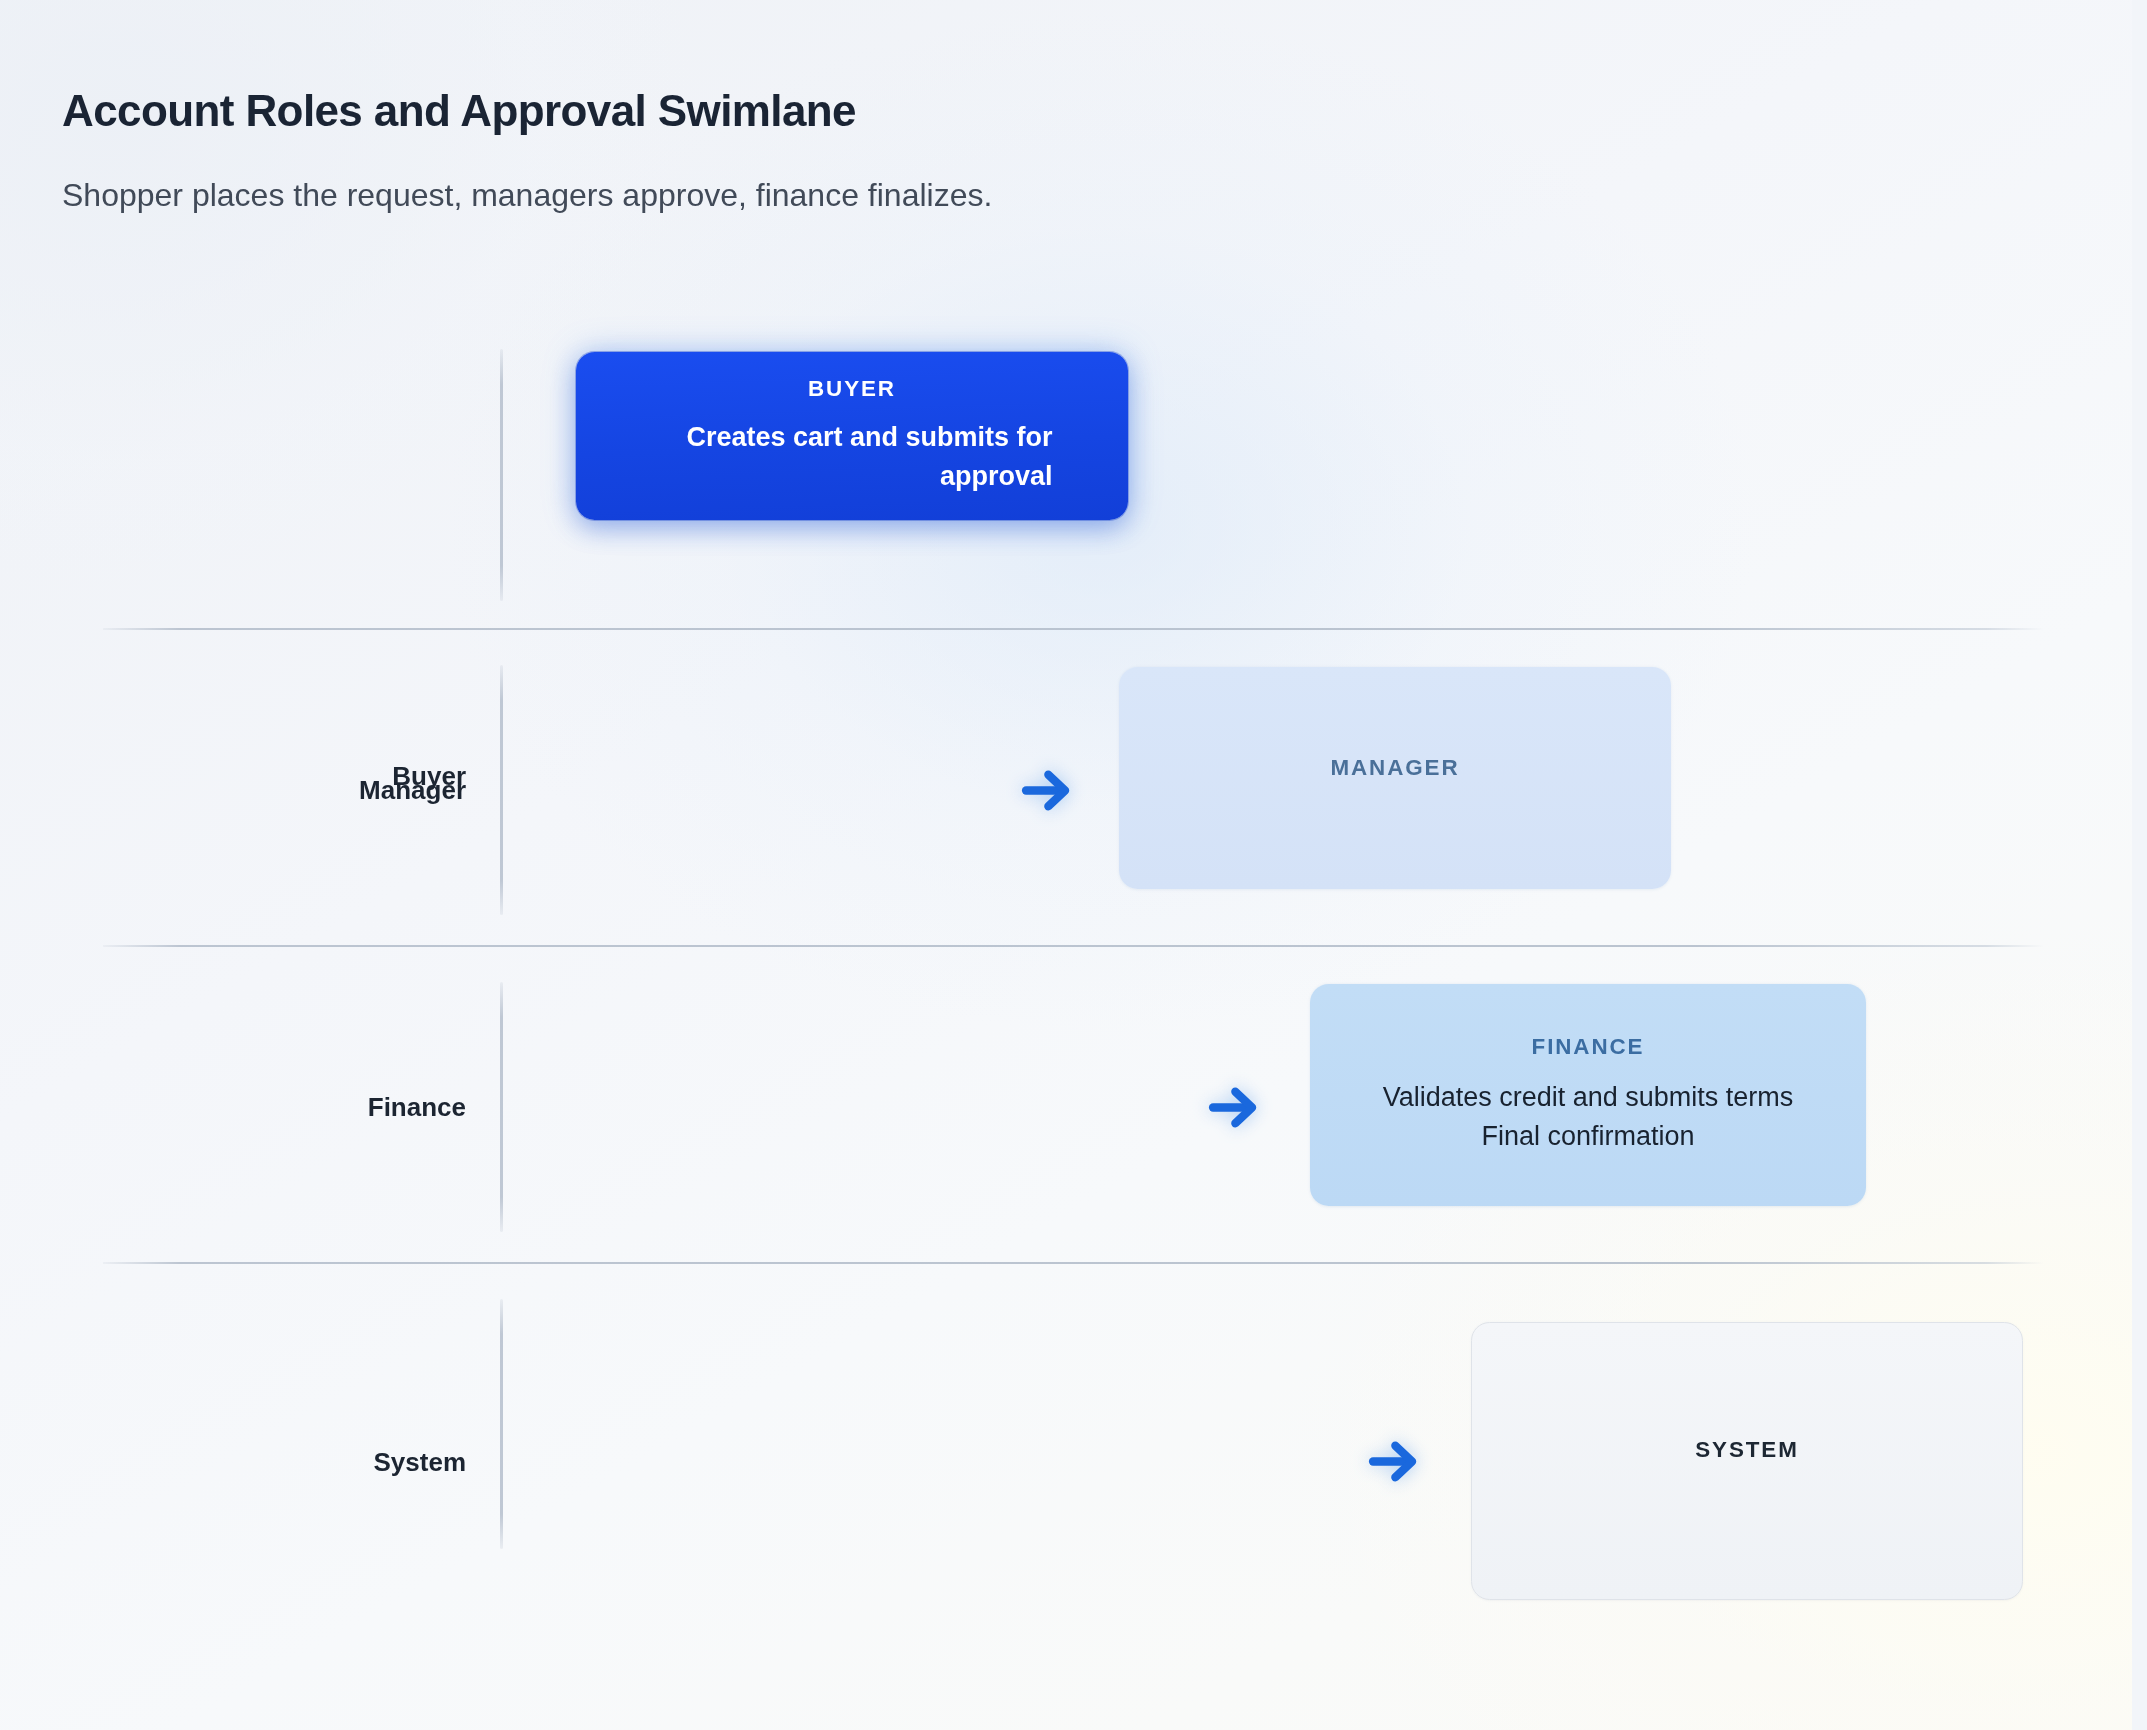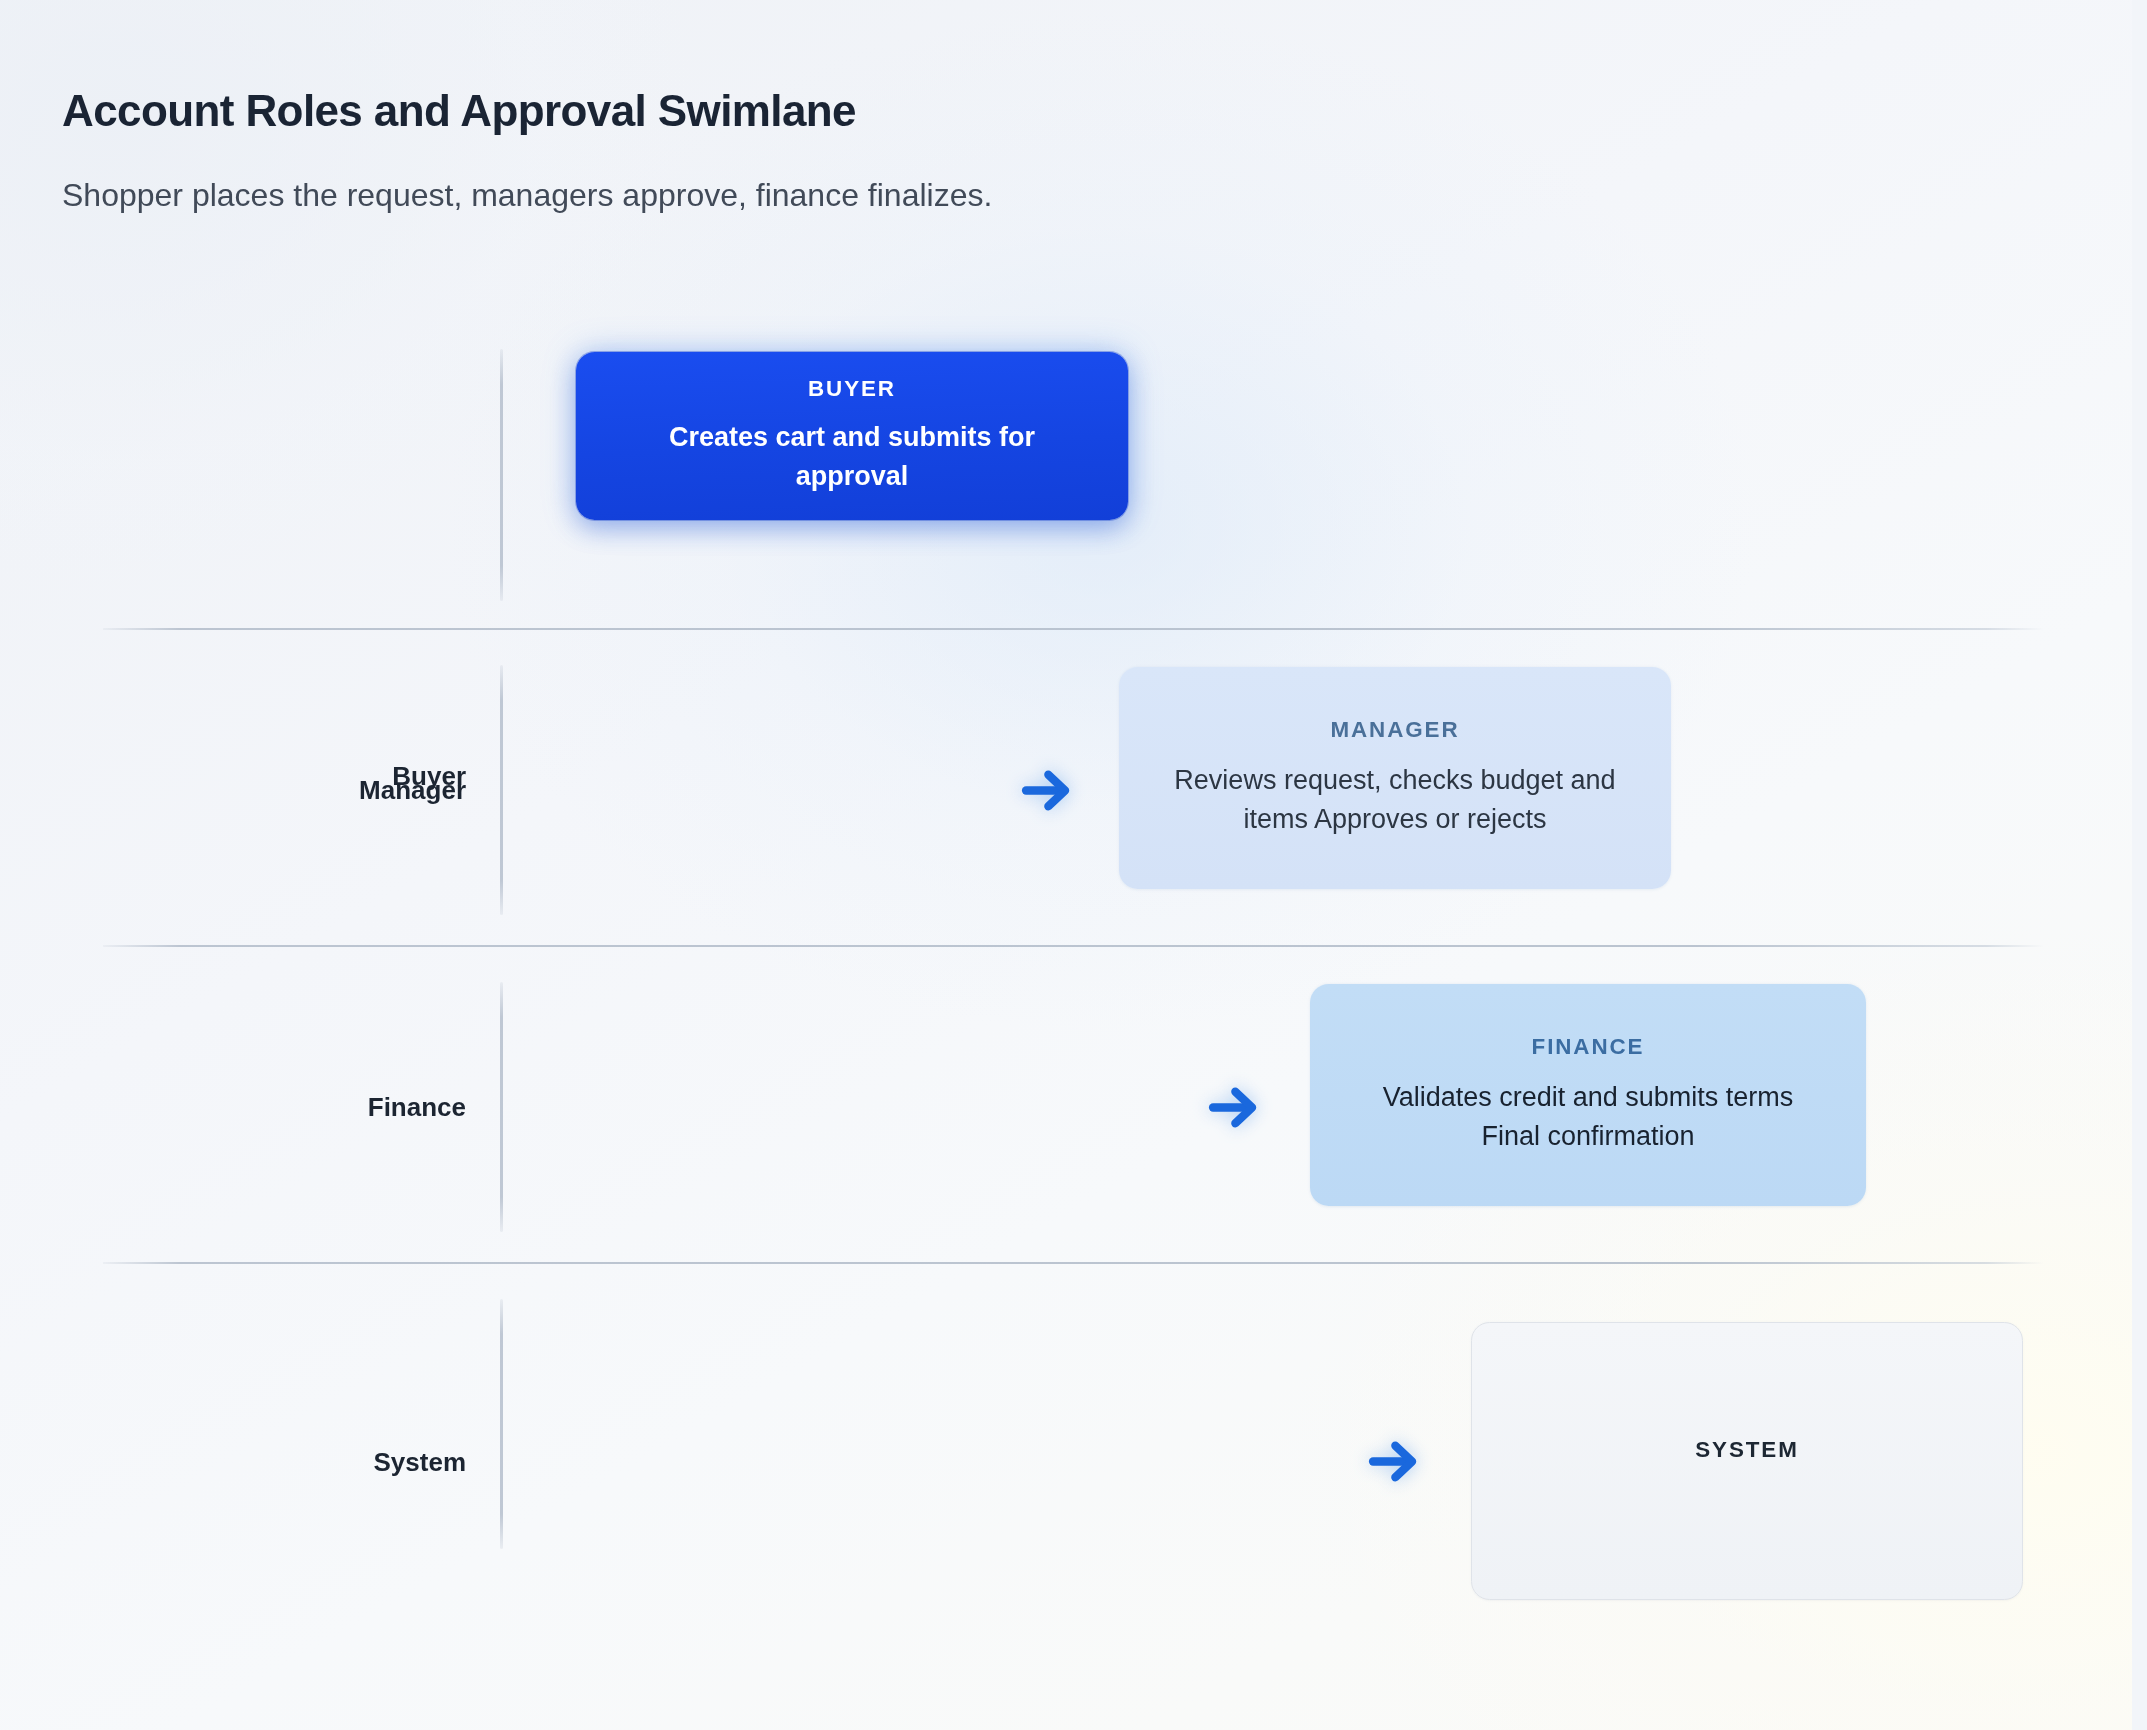--- a/index.html
+++ b/index.html
@@ -160,41 +160,40 @@
   <div id="page-title">Account Roles and Approval Swimlane</div>
   <div id="page-subtitle">Shopper places the request, managers approve, finance finalizes.</div>
 
   <div id="lanes">
 
     <div class="lane" style="height:315px;">
       <div class="lane-tick" style="top:34px;height:252px;"></div>
       <div class="lane-label" style="top:461px; transform:translateY(-50%); position:absolute;">Buyer</div>
       <div class="node variant-primary" style="left:576px; top:37px; width:552px; height:168px; padding:17px 37px;">
         <div class="node-role" style="margin-bottom:17px;">BUYER</div>
-        <div class="node-desc" style="max-width:401px;">Creates cart and submits for approval</div>
+        <div class="node-desc" style="max-width:401px;text-align:right;">Creates cart and submits for approval</div>
       </div>
       <div class="lane-divider" style="top:313px;"></div>
     </div>
 
     <div class="lane" style="height:317px;">
       <div class="lane-tick" style="top:35px;height:250px;"></div>
       <div class="lane-label" style="top:160px; transform:translateY(-50%); position:absolute;">Manager</div>
 
       <div class="lane-arrow" style="left:1014px; top:128px;">
         <svg viewBox="0 0 70 70" xmlns="http://www.w3.org/2000/svg" aria-hidden="true">
           <g fill="none" stroke="#1a68dd" stroke-width="9" stroke-linecap="round" stroke-linejoin="round">
             <line x1="13" y1="35" x2="52" y2="35"></line>
             <polyline points="37,18 55,35 37,52"></polyline>
           </g>
         </svg>
       </div>
 
       <div class="node variant-soft" style="left:1119px; top:37px; width:552px; height:222px; padding:18.6px 41px;">
         <div class="node-role" style="margin-bottom:18.6px;">MANAGER</div>
-        <div class="node-desc" style="max-width:466px;">Reviews request, checks budget and items Approves or rejects</div>
       </div>
       <div class="lane-divider" style="top:315px;"></div>
     </div>
 
     <div class="lane" style="height:317px;">
       <div class="lane-tick" style="top:35px;height:250px;"></div>
       <div class="lane-label" style="top:160px; transform:translateY(-50%); position:absolute;">Finance</div>
 
       <div class="lane-arrow" style="left:1201px; top:128px;">
         <svg viewBox="0 0 70 70" xmlns="http://www.w3.org/2000/svg" aria-hidden="true">

